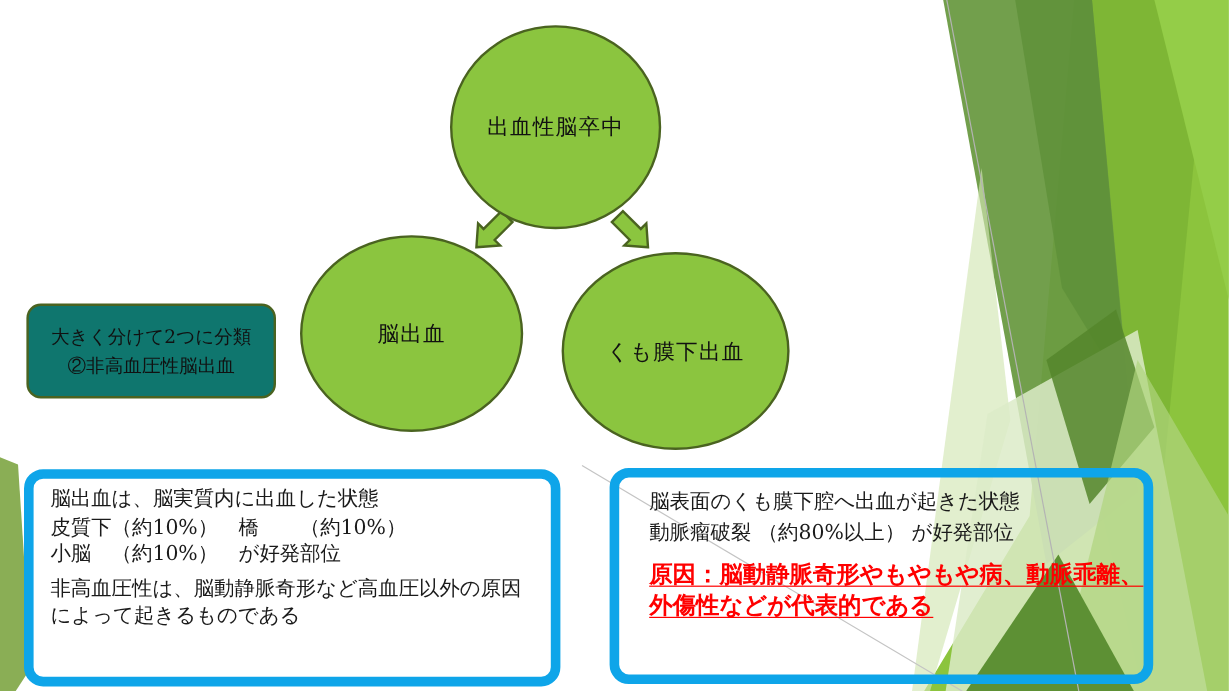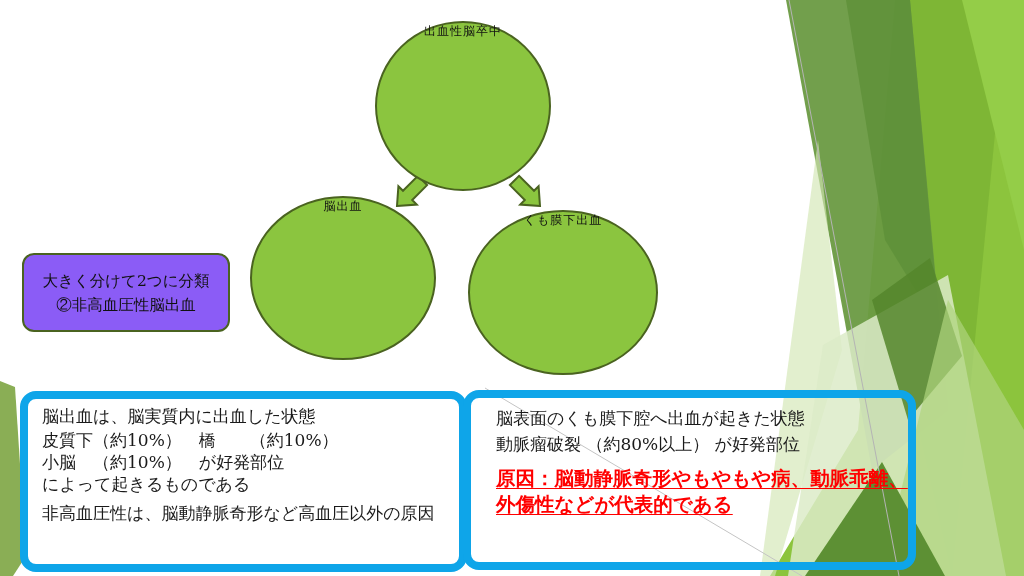--- a/index.html
+++ b/index.html
@@ -9,42 +9,42 @@
     font-family:"DejaVu Serif","Liberation Serif",serif;
     color:#1a1a1a;
   }
   .layer{position:absolute;left:0;top:0;width:1024px;height:576px;}
   #deco{z-index:0;}
   .fg{z-index:2;}
 
   .circle{
     position:absolute;border-radius:50%;
     background:#8bc53f;border:2.5px solid #4a6320;
-    display:flex;justify-content:center;
-    font-size:12px;letter-spacing:1px;color:#111;
+    display:flex;align-items:center;justify-content:center;
+    font-size:18px;letter-spacing:1px;color:#111;
     box-sizing:border-box;text-align:center;z-index:2;font-family:Liberation Mono, monospace;
   }
   #circle-top{left:375px;top:21px;width:176px;height:170px;}
   #circle-left{left:250px;top:196px;width:186px;height:164px;}
   #circle-right{left:468px;top:210px;width:190px;height:165px;}
 
   #class-box{
     position:absolute;left:22px;top:253px;width:208px;height:79px;
-    background:#8b5cf6;border:2.5px solid #4a6320;border-radius:12px;
+    background:#0f766e;border:2.5px solid #4a6320;border-radius:12px;
     box-sizing:border-box;z-index:2;
     display:flex;flex-direction:column;align-items:center;justify-content:center;
     font-size:15.5px;line-height:24px;color:#111;text-align:center;
   }
 
   .info-box{
     position:absolute;border:8px solid #0ea5e9;border-radius:16px;
     box-sizing:border-box;background:transparent;z-index:2;
   }
   #left-box{left:20px;top:391px;width:447px;height:181px;padding:5px 0 0 14px;}
-  #right-box{left:463px;top:390px;width:453px;height:180px;padding:7px 0 0 25px;}
+  #right-box{left:508px;top:390px;width:453px;height:180px;padding:7px 0 0 25px;}
 
   .t-black{font-size:17px;line-height:25px;color:#1a1a1a;}
   .t-stat{font-size:17px;line-height:22px;color:#1a1a1a;}
   .t-red{
     font-size:19.5px;font-weight:bold;color:#ff0000;
     text-decoration:underline;text-underline-offset:3px;
     line-height:27px;
   }
   #left-box .t-red{margin:3px 0 4px 0;}
   #left-box .note{margin-top:7px;}
@@ -88,22 +88,22 @@
 
 <div id="class-box">
   <div>大きく分けて2つに分類</div>
   <div>②非高血圧性脳出血</div>
 </div>
 
 <div class="info-box" id="left-box">
   <div class="t-black">脳出血は、脳実質内に出血した状態</div>
   <div class="t-stat">皮質下（約10%）　橋　　（約10%）</div>
   <div class="t-stat">小脳　（約10%）　が好発部位</div>
+  <div class="t-stat note">非高血圧性は、脳動静脈奇形など高血圧以外の原因</div>
   <div class="t-stat">によって起きるものである</div>
-  <div class="t-stat note">非高血圧性は、脳動静脈奇形など高血圧以外の原因</div>
 </div>
 
 <div class="info-box" id="right-box">
   <div class="t-black">脳表面のくも膜下腔へ出血が起きた状態</div>
   <div class="t-black">動脈瘤破裂 （約80%以上） が好発部位</div>
   <div class="t-red cause">原因：脳動静脈奇形やもやもや病、動脈乖離、</div>
   <div class="t-red">外傷性などが代表的である</div>
 </div>
 
 </body></html>

